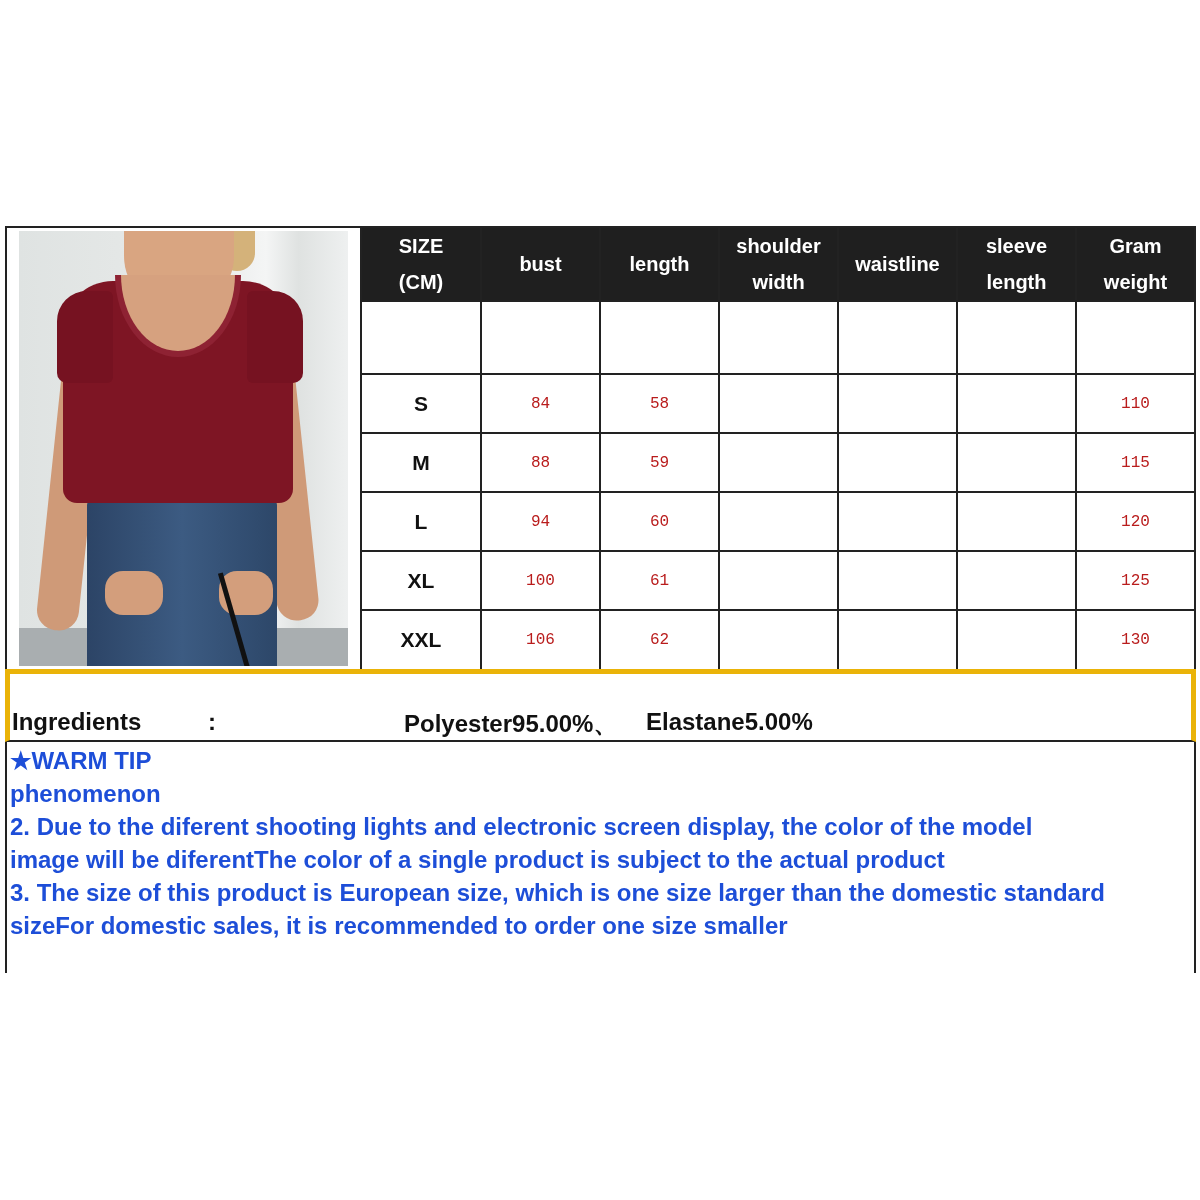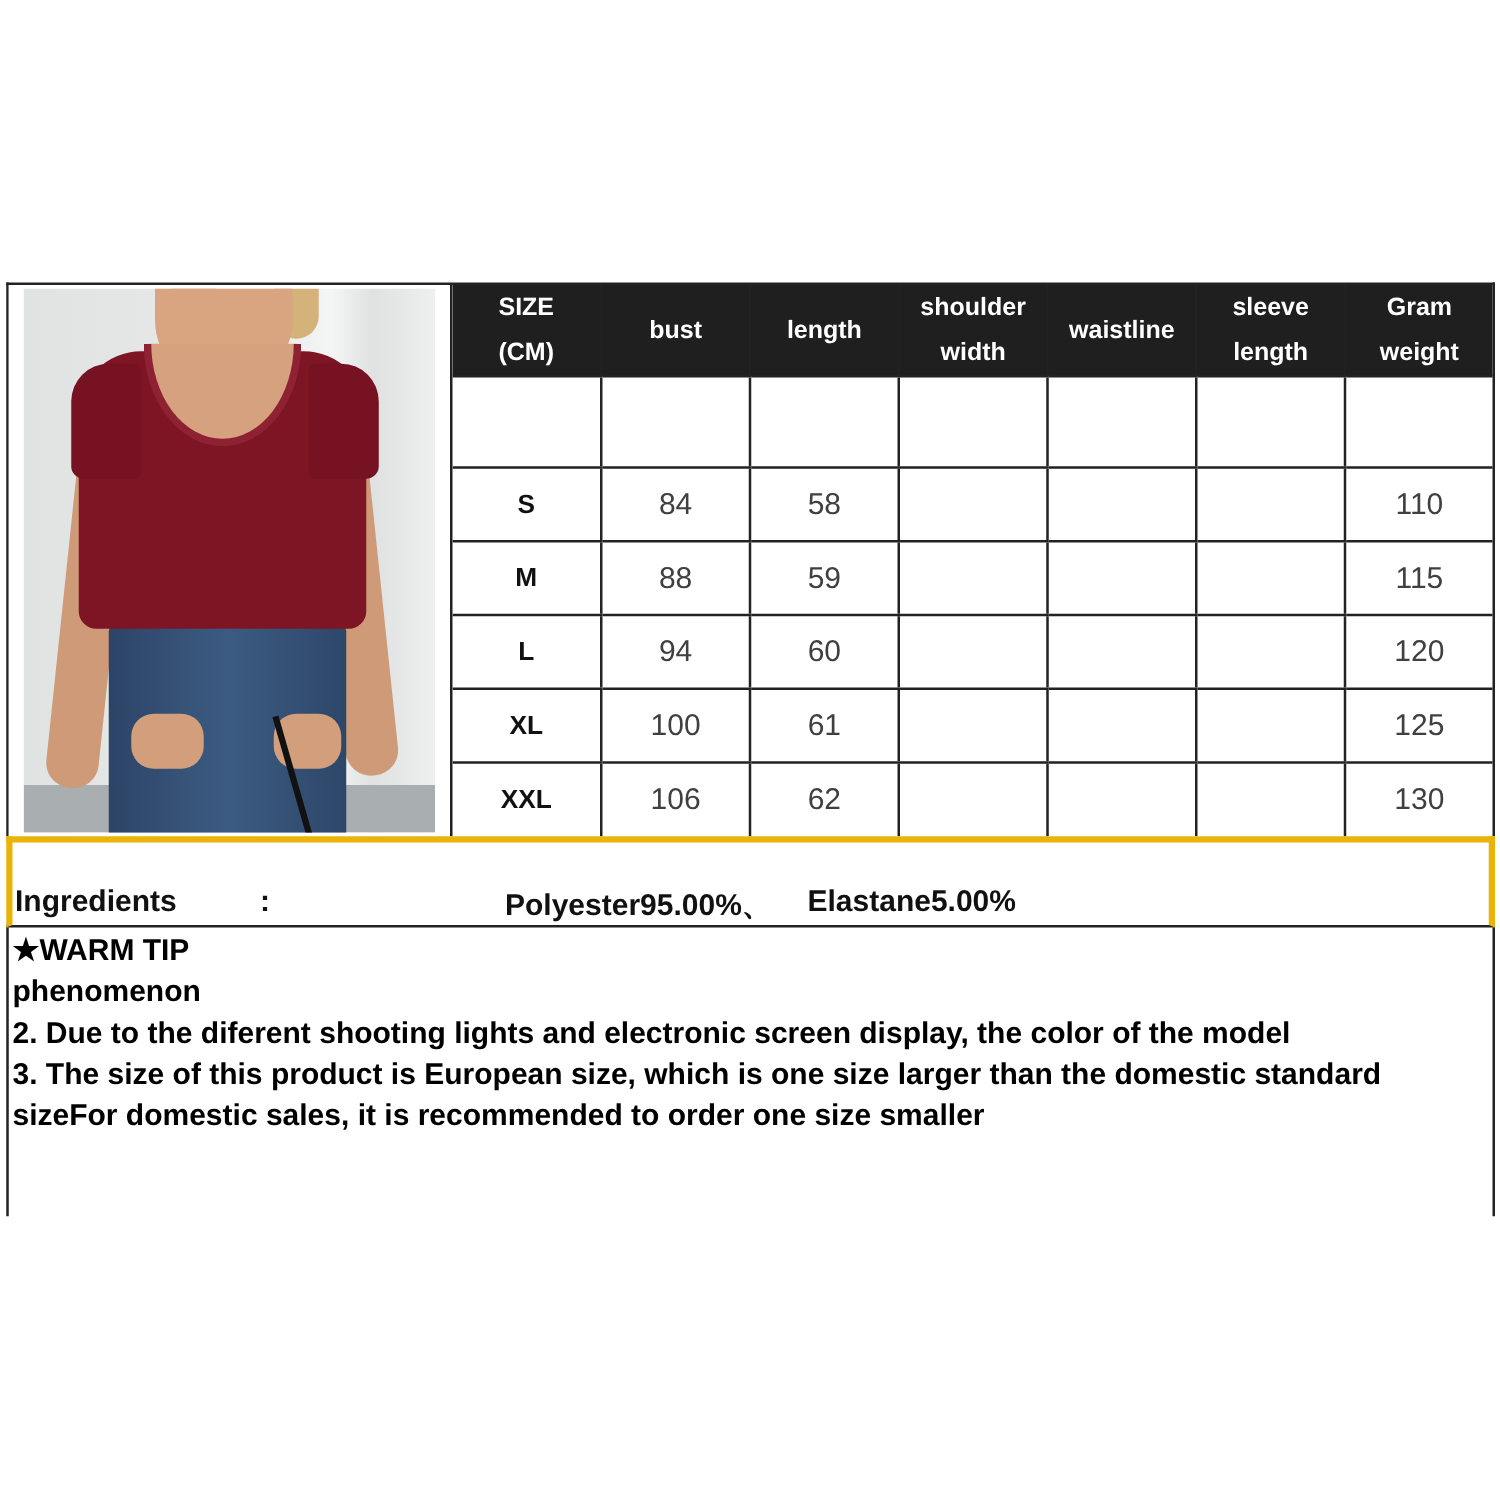--- a/index.html
+++ b/index.html
@@ -26,29 +26,29 @@
   .jeans { position: absolute; left: 68px; top: 268px; width: 190px; height: 180px; background: linear-gradient(90deg, #2c4466, #3c5b82 50%, #2d4769); border-radius: 6px 6px 0 0; }
   .hand-l { position: absolute; left: 86px; top: 340px; width: 58px; height: 44px; background: #d39e7c; border-radius: 18px; }
   .hand-r { position: absolute; left: 200px; top: 340px; width: 54px; height: 44px; background: #d39e7c; border-radius: 18px; }
   .strap { position: absolute; left: 214px; top: 340px; width: 5px; height: 110px; background: #111; transform: rotate(-16deg); }
 
   table.size { border-collapse: collapse; flex: 1; height: 441px; table-layout: fixed; }
   table.size th, table.size td { border-left: 2px solid #222; border-bottom: 2px solid #222; text-align: center; vertical-align: middle; }
   table.size tr > *:first-child { border-left: none; }
   table.size tr:last-child td { border-bottom: none; }
   table.size th { background: #1f1f1f; color: #fff; font-weight: bold; font-size: 20px; line-height: 36px; height: 72px; font-family: "Liberation Sans", sans-serif; white-space: pre-line; }
-  table.size td { font-size: 24px; font-family: Liberation Sans, sans-serif; color: #404040; }
+  table.size td { font-size: 16px; font-family: Liberation Mono, monospace; color: #b91c1c; }
   table.size td.sizecell { font-weight: bold; font-family: "Liberation Sans", sans-serif; font-size: 21px; color: #111; }
   tr.blank td { height: 73px; }
   tr.data td { height: 59px; }
 
   .ingredients { position: relative; height: 73px; border: 5px solid #eab308; border-bottom: 2px solid #222; font-family: "Liberation Sans", sans-serif; font-weight: bold; font-size: 24px; }
   .ingredients span { position: absolute; top: 34px; }
 
-  .tip { position: relative; border-left: 2px solid #222; border-right: 2px solid #222; height: 231px; padding: 2px 0 0 3px; font-family: "Liberation Sans", sans-serif; font-weight: bold; font-size: 24px; line-height: 33px; color: #000000; }
+  .tip { position: relative; border-left: 2px solid #222; border-right: 2px solid #222; height: 231px; padding: 2px 0 0 3px; font-family: "Liberation Sans", sans-serif; font-weight: bold; font-size: 24px; line-height: 33px; color: #1d4ed8; }
   .tip p { white-space: nowrap; }
 </style>
 </head>
 <body>
 
 <div class="sheet">
   <div class="top">
     <div class="photo">
       <div class="photo-inner">
         <div class="floor"></div>
@@ -156,16 +156,17 @@
     <span style="left:2px">Ingredients</span>
     <span style="left:198px">:</span>
     <span style="left:394px">Polyester95.00%、</span>
     <span style="left:636px">Elastane5.00%</span>
   </div>
 
   <div class="tip">
     <p>★WARM TIP</p>
     <p>phenomenon</p>
     <p>2. Due to the diferent shooting lights and electronic screen display, the color of the model</p>
+    <p>image will be diferentThe color of a single product is subject to the actual product</p>
     <p>3. The size of this product is European size, which is one size larger than the domestic standard</p>
     <p>sizeFor domestic sales, it is recommended to order one size smaller</p>
   </div>
 </div>
 
 </body></html>

